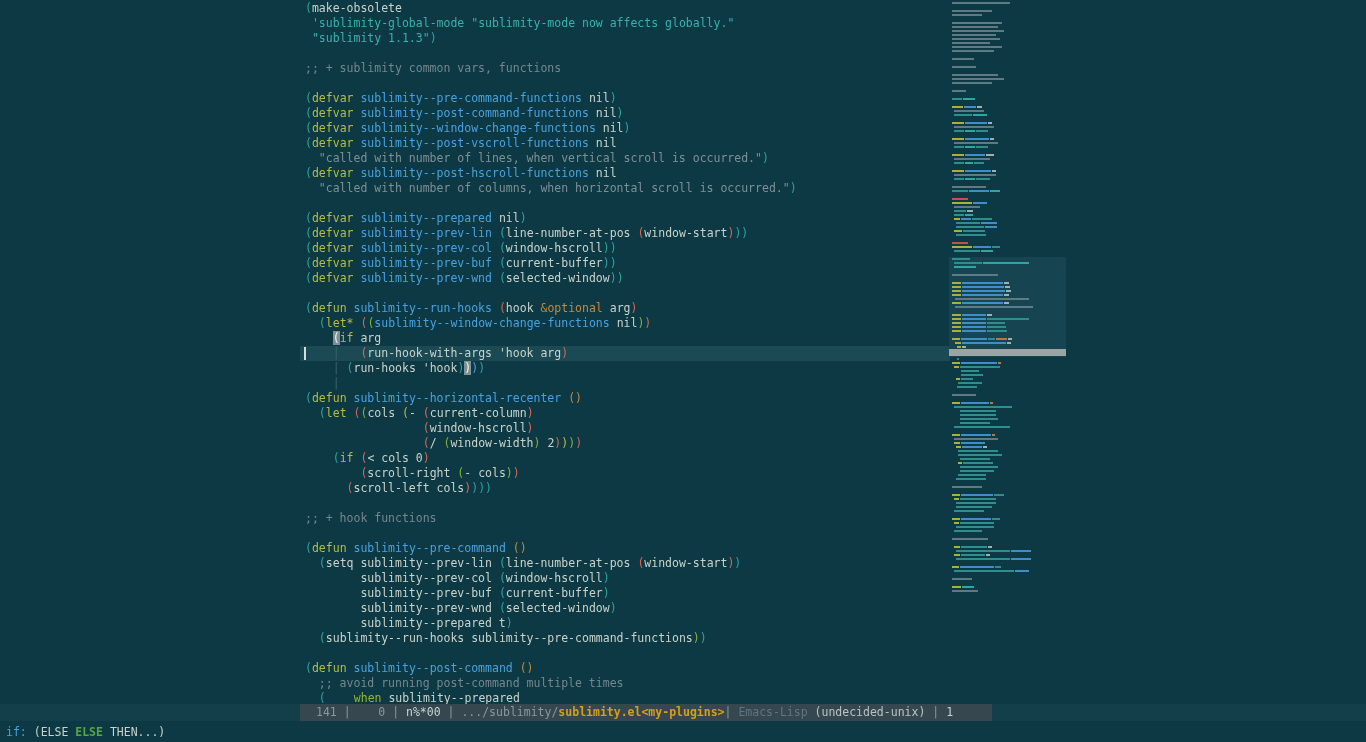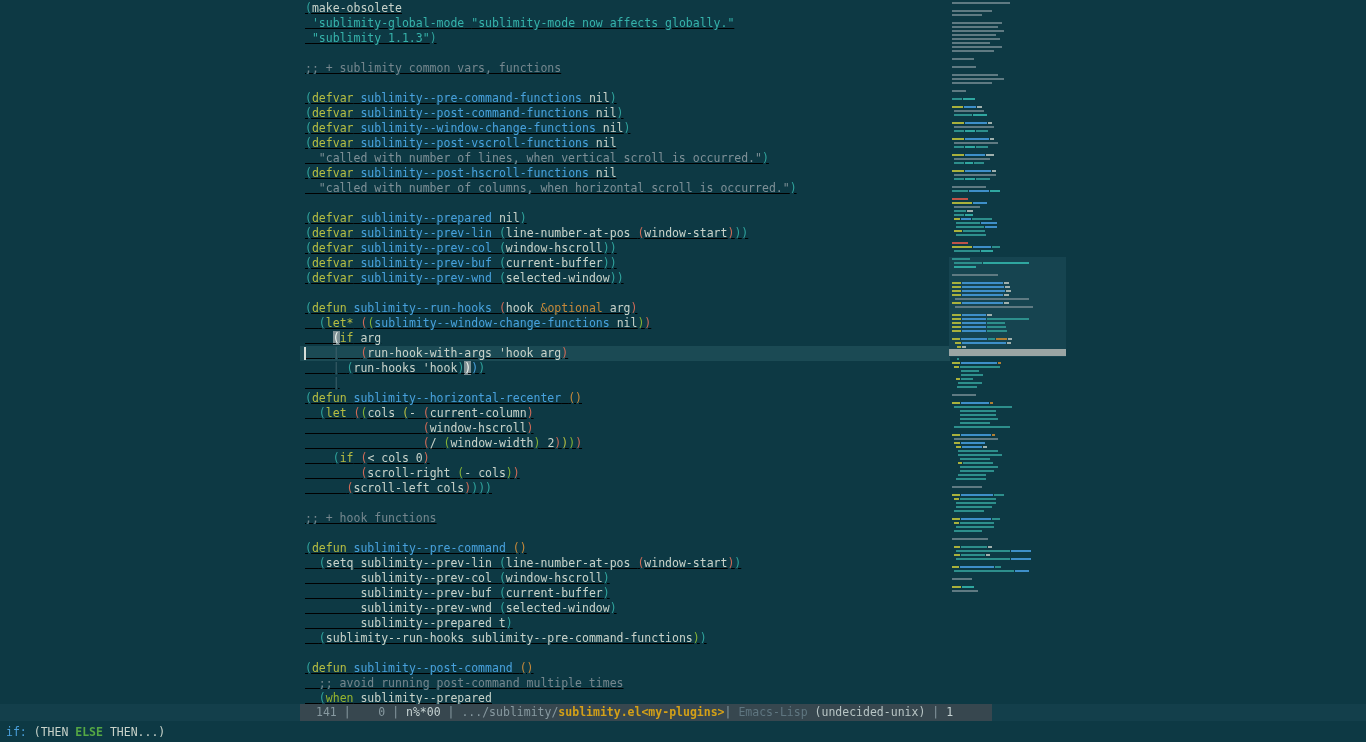--- a/index.html
+++ b/index.html
@@ -4,30 +4,30 @@
 <style>
   html,body{margin:0;padding:0;background:#06222b;}
   #frame{position:relative;width:1366px;height:742px;background:#0d3944;overflow:hidden;
          font-family:"DejaVu Sans Mono","Liberation Mono",monospace;font-size:11.5px;line-height:15px;}
   
   #hl-band{position:absolute;left:300px;top:346px;width:650px;height:15px;background:#1b4a54;}
   
   #cursor{position:absolute;left:304px;top:347px;width:2px;height:13px;background:#d6ded9;}
   
   #code{position:absolute;left:305px;top:1px;white-space:pre;}
-  .cl{height:15px;white-space:pre;text-decoration:underline;}
+  .cl{height:15px;white-space:pre;}
   .p {color:#c9d3ca;}
   .pt{color:#2fa39c;}
   .pr{color:#cf6a57;}
   .pg{color:#84b236;}
   .py{color:#b7bd41;}
   .po{color:#c5893b;}
   .pb{color:#4aa0dc;}
   .kw{color:#b7bd41;}
-  .kg{color:#96b52e;}
+  .kg{color:#96b52e;margin-left:28px;}
   .fn{color:#48a2de;}
   .st{color:#36b3ab;}
   .dc{color:#7e9097;}
   .cm{color:#75878e;}
   .am{color:#c5893b;}
   .ig{color:#3e616b;}
   .hp{background:#7e9094;color:#f2f7f1;}
   
   #modeline{position:absolute;left:300px;top:704px;width:692px;height:17px;background:#37474f;
             padding-left:16px;box-sizing:border-box;white-space:pre;line-height:17px;z-index:5;}
@@ -211,14 +211,14 @@
         <div class="mm-row"></div>
         <div class="mm-row" style="padding-left: 0px;"><span class="mm-seg" style="width: 9px; background: rgb(169, 177, 60);"></span><span class="mm-seg" style="width: 12px; background: rgb(47, 167, 160);"></span></div>
         <div class="mm-row" style="padding-left: 0px;"><span class="mm-seg" style="width: 26px; background: rgb(95, 122, 130);"></span></div>
       </div>
   </div>
 
   <div id="inactive-ml-left" class="inactive-ml"></div>
   <div id="inactive-ml-right" class="inactive-ml"></div>
   <div id="modeline"><span class="ml-dim">141 |    0 | </span><span class="ml-bright">n%*00</span><span class="ml-dim"> | </span><span class="ml-dim">.../sublimity/</span><span class="ml-buffer">sublimity.el&lt;my-plugins&gt;</span><span class="ml-dim">| </span><span class="ml-dimmer">Emacs-Lisp </span><span class="ml-bright2">(undecided-unix)</span><span class="ml-dim"> | </span><span class="ml-bright">1</span></div>
 
-  <div id="echo"><span class="eb">if:</span><span class="p"> (THEN </span><span class="eg">ELSE</span><span class="p"> THEN...)</span></div>
+  <div id="echo"><span class="eb">if:</span><span class="p"> (ELSE </span><span class="eg">ELSE</span><span class="p"> THEN...)</span></div>
 </div>
 
 </body></html>

